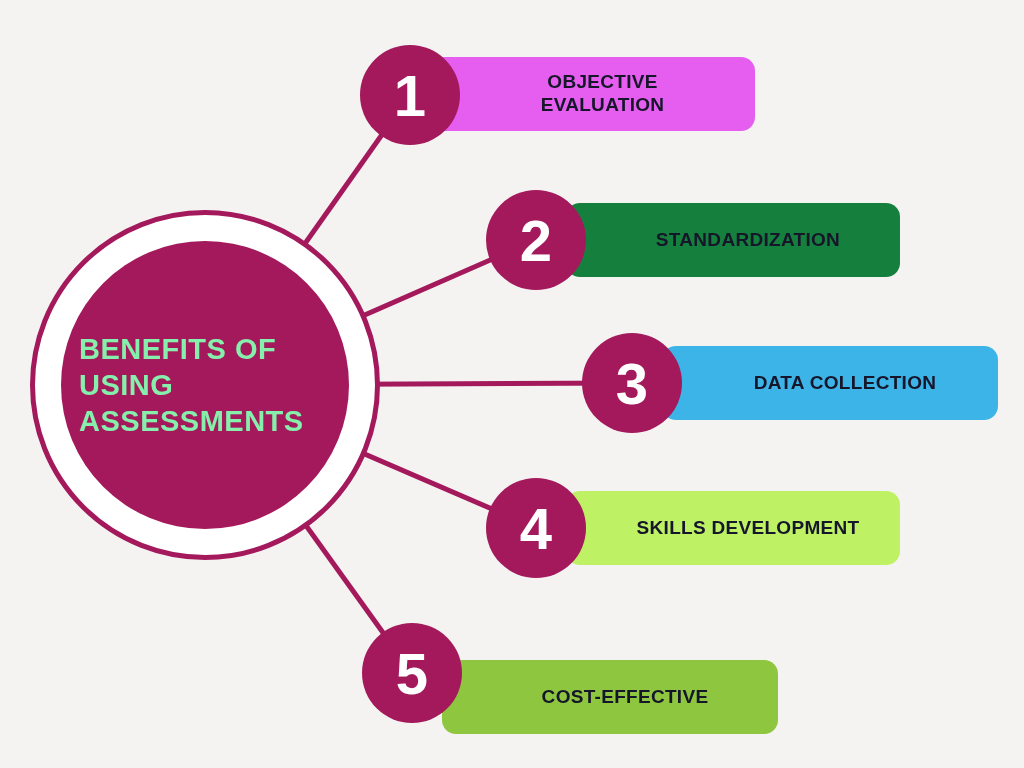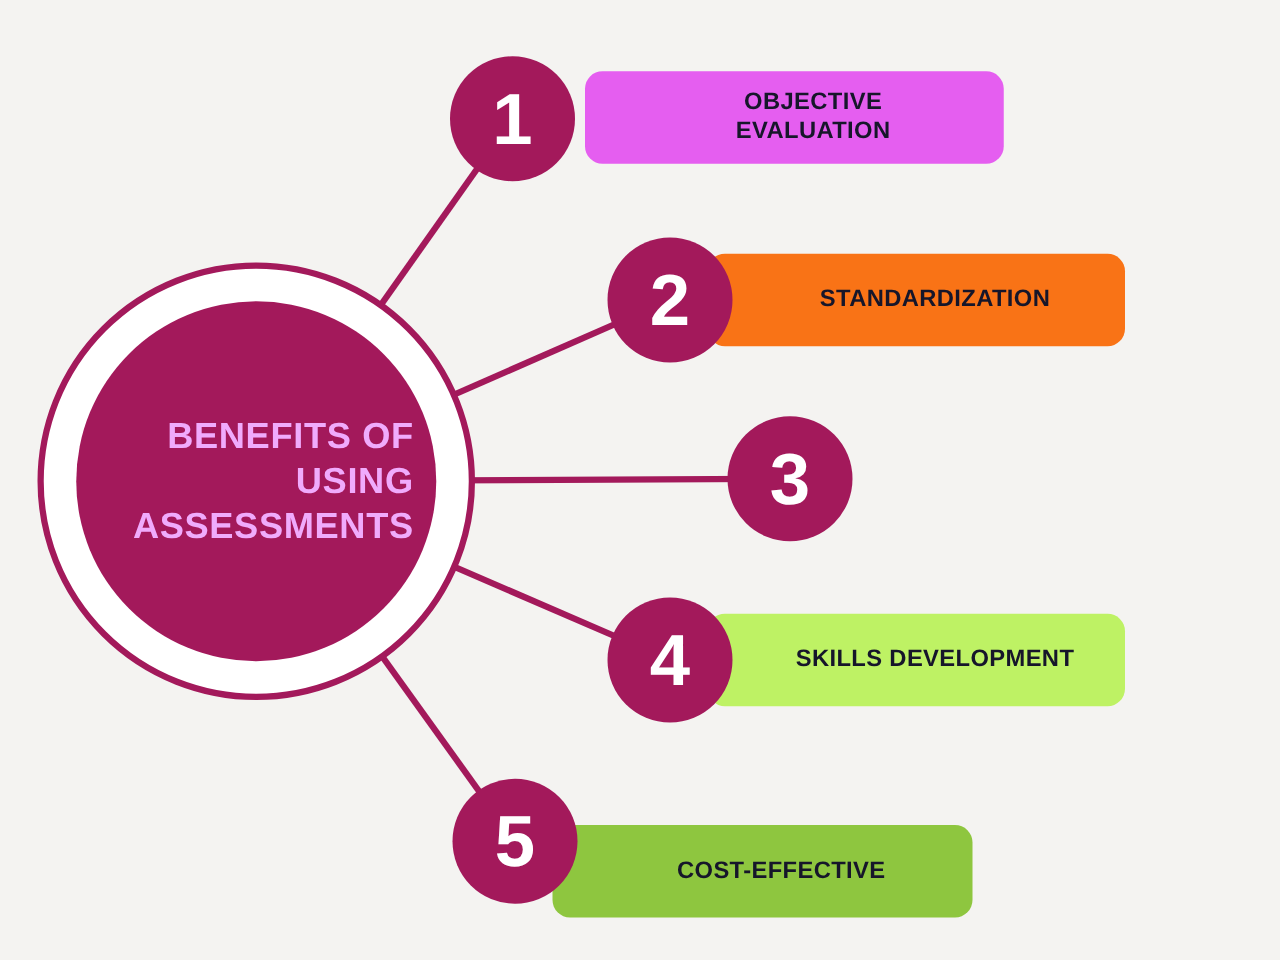--- a/index.html
+++ b/index.html
@@ -41,25 +41,25 @@
   .center-disc {
     width: 288px;
     height: 288px;
     border-radius: 50%;
     background: #a3195b;
     display: flex;
     align-items: center;
     justify-content: center;
   }
   .center-title {
-    color: #f0abfc;
+    color: #86efac;
     font-weight: bold;
     font-size: 29px;
     line-height: 1.25;
-    text-align: right;
+    text-align: left;
     width: 252px;
     letter-spacing: 0.5px;
   }
   .badge {
     position: absolute;
     width: 100px;
     height: 100px;
     border-radius: 50%;
     background: #a3195b;
     color: #ffffff;
@@ -94,21 +94,21 @@
     white-space: normal;
     max-width: 180px;
   }
   
   .badge-1 { left: 360px; top: 45px; }
   .badge-2 { left: 486px; top: 190px; }
   .badge-3 { left: 582px; top: 333px; }
   .badge-4 { left: 486px; top: 478px; }
   .badge-5 { left: 362px; top: 623px; }
 
-  .bar-1 { left: 468px; top: 57px;  width: 335px; }
+  .bar-1 { left: 420px; top: 57px;  width: 335px; }
   .bar-2 { left: 566px; top: 203px; width: 334px; }
   .bar-3 { left: 662px; top: 346px; width: 336px; }
   .bar-4 { left: 566px; top: 491px; width: 334px; }
   .bar-5 { left: 442px; top: 636px; width: 336px; margin-top: 24px; }
 </style>
 </head>
 <body>
 
 <div class="canvas">
 
@@ -126,27 +126,30 @@
     </div>
   </div>
 
   <div class="bar bar-1" style="background-color: rgb(229, 94, 240);">
     <span class="label label--wrap">OBJECTIVE EVALUATION</span>
   </div>
   <div class="badge badge-1">
     <span>1</span>
   </div>
 
-  <div class="bar bar-2" style="background-color: #f97316;">
+  <div class="bar bar-2" style="background-color: #15803d;">
     <span class="label">STANDARDIZATION</span>
   </div>
   <div class="badge badge-2">
     <span>2</span>
   </div>
 
+  <div class="bar bar-3" style="background-color: rgb(60, 180, 232);">
+    <span class="label">DATA COLLECTION</span>
+  </div>
   <div class="badge badge-3">
     <span>3</span>
   </div>
 
   <div class="bar bar-4" style="background-color: #bef264;">
     <span class="label">SKILLS DEVELOPMENT</span>
   </div>
   <div class="badge badge-4">
     <span>4</span>
   </div>

